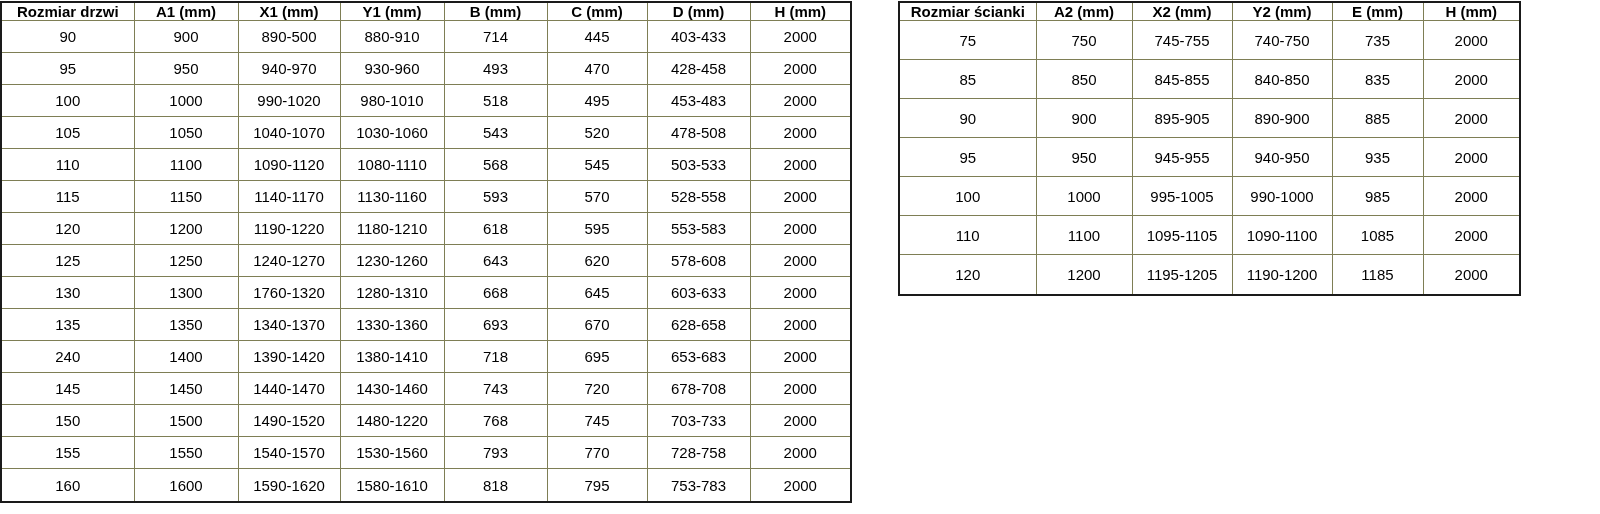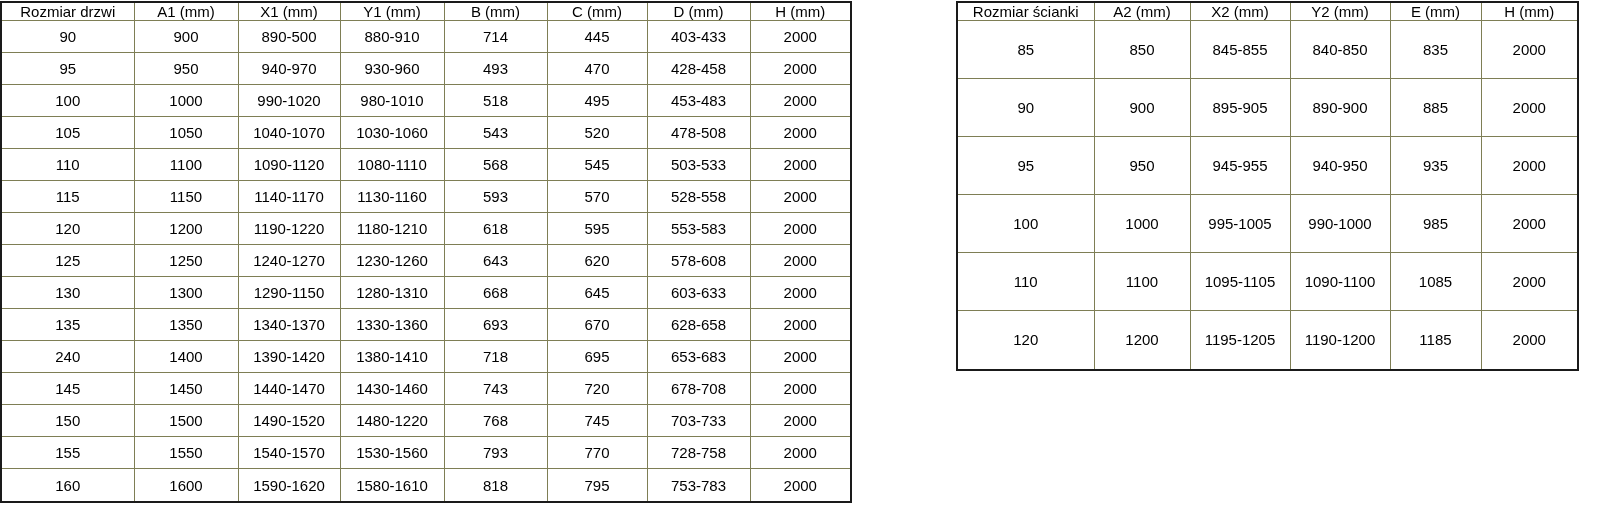--- a/index.html
+++ b/index.html
@@ -26,33 +26,33 @@
   table.size-table td {
     border: 1px solid #7e7e55;
     text-align: center;
     vertical-align: middle;
     font-size: 15px;
     padding: 0;
     overflow: hidden;
     white-space: nowrap;
   }
   table.size-table th {
-    font-weight: normal;
+    font-weight: bold;
   }
   #door-table {
     left: 0;
     top: 1px;
     width: 850px;
     height: 502px;
   }
   #wall-table {
-    left: 956px;
+    left: 898px;
     top: 1px;
     width: 621px;
-    height: 370px;
+    height: 295px;
   }
 </style>
 </head>
 <body>
 
 <div id="screen">
 
   <table id="door-table" class="size-table">
     <colgroup>
         <col style="width: 133px;">
@@ -153,21 +153,21 @@
           <td>1240-1270</td>
           <td>1230-1260</td>
           <td>643</td>
           <td>620</td>
           <td>578-608</td>
           <td>2000</td>
         </tr>
         <tr>
           <td>130</td>
           <td>1300</td>
-          <td>1290-1150</td>
+          <td>1760-1320</td>
           <td>1280-1310</td>
           <td>668</td>
           <td>645</td>
           <td>603-633</td>
           <td>2000</td>
         </tr>
         <tr>
           <td>135</td>
           <td>1350</td>
           <td>1340-1370</td>
@@ -244,20 +244,28 @@
           <th>Rozmiar ścianki</th>
           <th>A2 (mm)</th>
           <th>X2 (mm)</th>
           <th>Y2 (mm)</th>
           <th>E (mm)</th>
           <th>H (mm)</th>
         </tr>
       </thead>
     <tbody>
         <tr>
+          <td>75</td>
+          <td>750</td>
+          <td>745-755</td>
+          <td>740-750</td>
+          <td>735</td>
+          <td>2000</td>
+        </tr>
+        <tr>
           <td>85</td>
           <td>850</td>
           <td>845-855</td>
           <td>840-850</td>
           <td>835</td>
           <td>2000</td>
         </tr>
         <tr>
           <td>90</td>
           <td>900</td>

